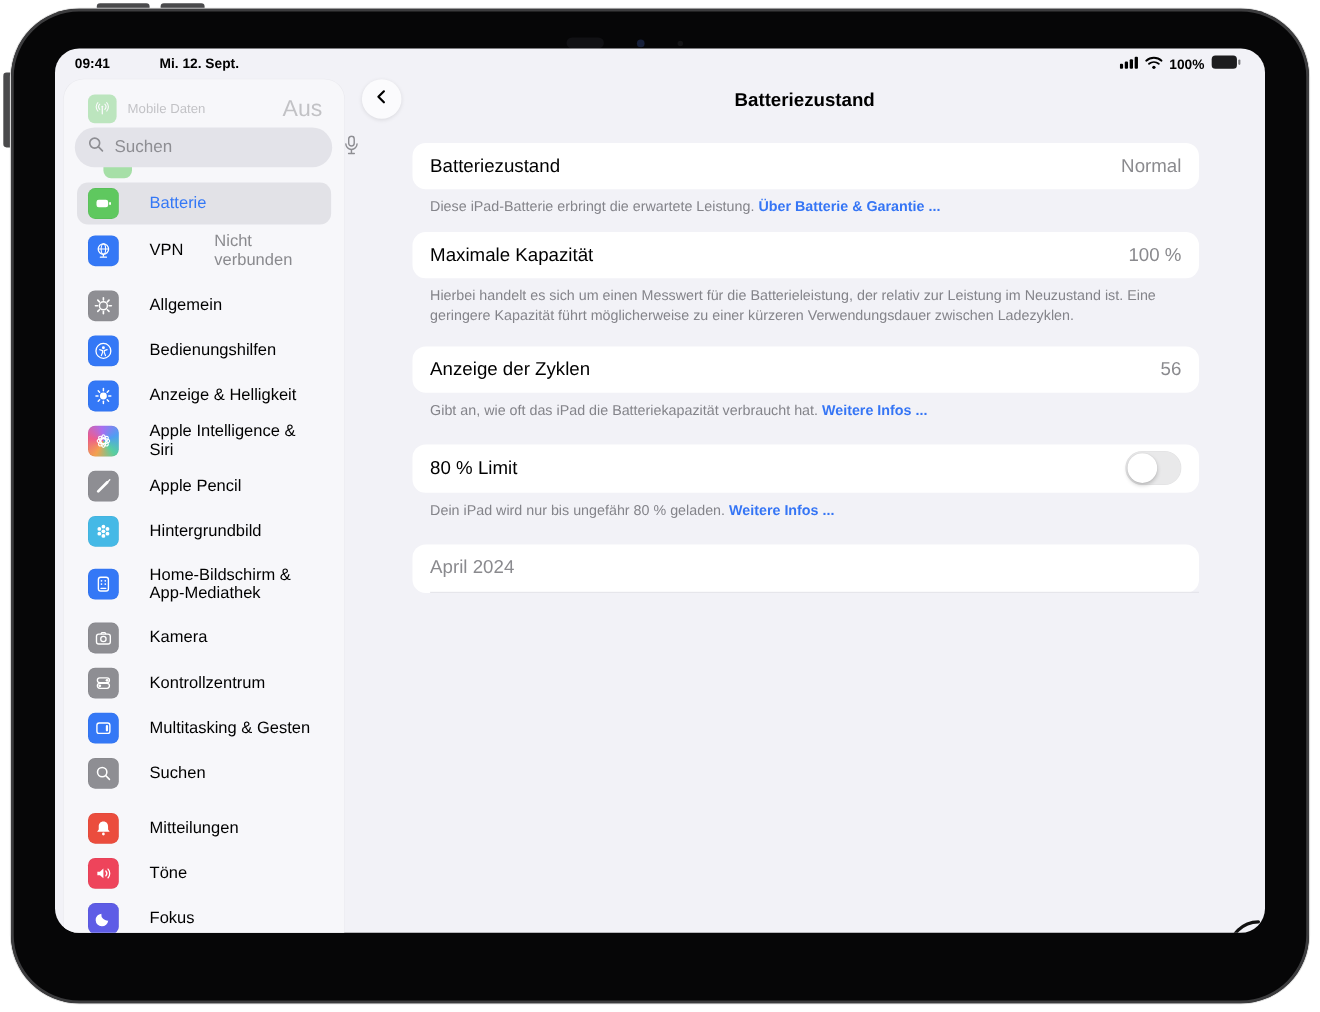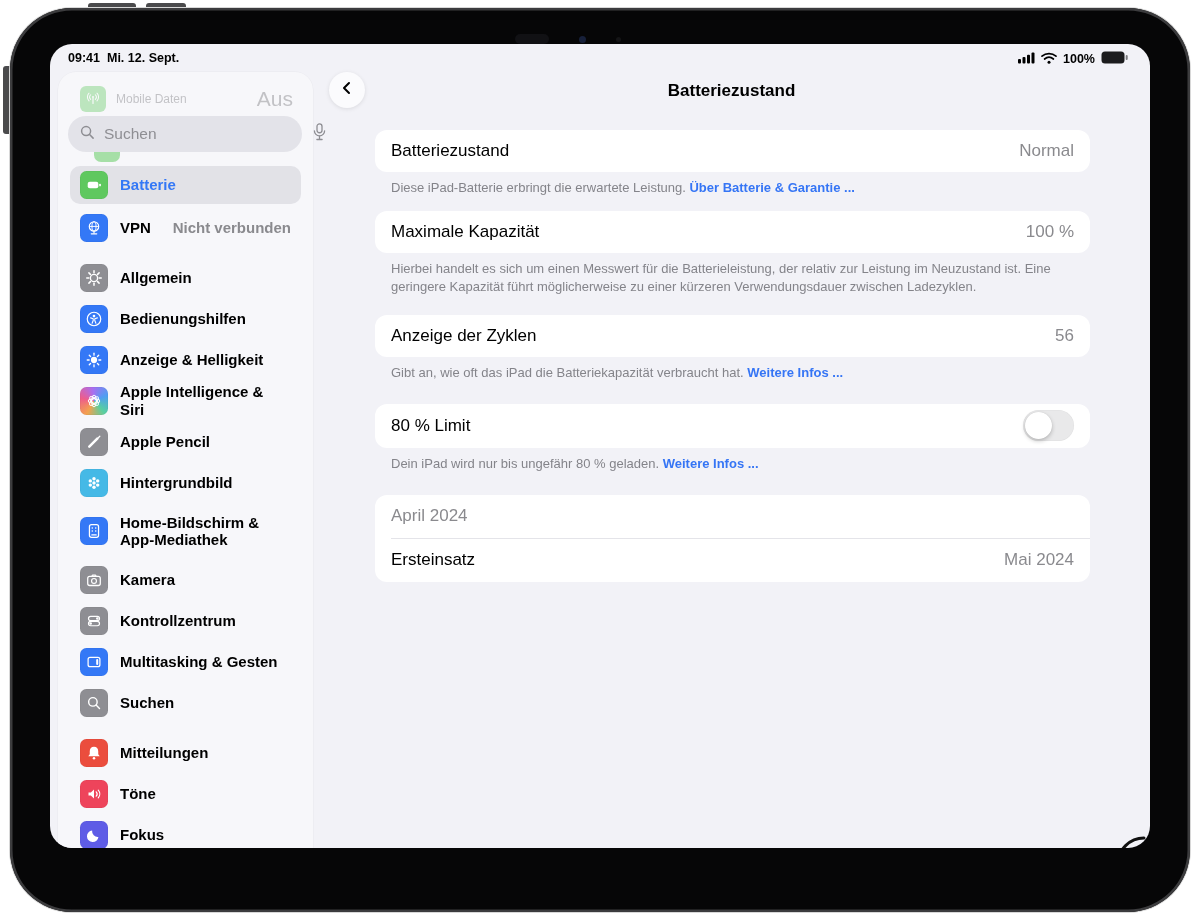--- a/index.html
+++ b/index.html
@@ -13,37 +13,37 @@
   .cam-dot{width:7px;height:7px;background:#17203a;border-radius:50%;}
   .cam-dot2{width:5px;height:5px;background:#141416;border-radius:50%;}
 
   
   .screen{position:absolute;left:50px;top:44px;width:1100px;height:804px;background:#f2f2f7;border-radius:22px;overflow:hidden;}
 
   
   .statusbar{position:absolute;left:0;top:0;width:100%;height:26px;}
   .sb-left{position:absolute;left:18px;top:7px;display:flex;gap:7px;align-items:baseline;}
   .sb-time{font-size:12.5px;font-weight:700;color:#000;}
-  .sb-date{font-size:12.5px;font-weight:700;color:#000;}
+  .sb-date{font-size:12.5px;font-weight:700;color:#000;margin-left:38px;}
   .sb-right{position:absolute;right:22px;top:6px;display:flex;gap:6px;align-items:center;}
   .sb-pct{font-size:12.5px;font-weight:600;color:#000;}
 
   
   .sidebar{position:absolute;left:8px;top:28px;width:255px;height:794px;background:#f7f7fa;border-radius:18px;box-shadow:0 0 0 0.5px rgba(0,0,0,0.04);}
   .faded-row{position:absolute;left:22px;top:12px;width:213px;height:30px;display:flex;align-items:center;gap:10px;opacity:0.38;}
   .faded-row .lbl{font-size:12px;color:#6d6d72;flex:1;}
   .faded-row .val{font-size:21px;color:#6d6d72;}
   .mini-tile{width:26px;height:26px;border-radius:6px;background:#5fc85f;display:flex;align-items:center;justify-content:center;flex:none;}
   .green-blob{position:absolute;left:36px;top:72px;width:26px;height:18px;background:#7bd37b;border-radius:7px;opacity:.65;}
   .searchpill{position:absolute;left:10px;top:44px;width:234px;height:36px;background:#e3e3e9;border-radius:18px;display:flex;align-items:center;padding:0 12px;box-sizing:border-box;gap:7px;}
   .searchpill input{border:none;background:transparent;outline:none;flex:1;font-size:15.5px;color:#333;font-family:inherit;}
   .searchpill input::placeholder{color:#8e8e93;opacity:1;}
 
   .nav{position:absolute;left:12px;top:94px;width:231px;display:flex;flex-direction:column;}
-  .nav-item{height:41px;border-radius:10px;display:flex;align-items:center;gap:12px;padding:0 10px;box-sizing:border-box;cursor:default;font-weight:bold;}
+  .nav-item{height:41px;border-radius:10px;display:flex;align-items:center;gap:28px;padding:0 10px;box-sizing:border-box;cursor:default;}
   .nav-item.tall{height:56px;}
   .nav-item.selected{background:#e2e2e7;height:38px;margin-bottom:3px;}
   .nav-gap{height:9px;}
   .tile{width:28px;height:28px;border-radius:6.5px;background:var(--tile,#8e8e93);display:flex;align-items:center;justify-content:center;flex:none;box-shadow:inset 0 0 0 0.5px rgba(0,0,0,0.06);}
   .tile svg{display:block;}
   .tile-ai{background:conic-gradient(from 210deg,#f3a14f,#ee5d8b,#a96ef0,#4f9ef2,#58cfa0,#f3a14f);}
   .nav-label{font-size:15px;color:#000;flex:1;line-height:1.15;}
   .nav-item.selected .nav-label{color:#3478f6;}
   .nav-detail{font-size:15px;color:#8a8a8e;}
 
@@ -405,24 +405,20 @@
             </span>
         </div>
       </div>
       <div class="footer" style="margin-bottom:22px;"><span>Dein iPad wird nur bis ungefähr 80 % geladen. </span><span class="link">Weitere Infos ...</span></div>
 
       <div class="card">
         <div class="row" style="height:43px;">
           <span class="r-value">April 2024</span>
         </div>
         <div class="divider"></div>
-        <div class="row" style="height:43px;">
-          <span class="r-label">Ersteinsatz</span>
-          <span class="r-value">Mai 2024</span>
-        </div>
       </div>
 
     </div>
   </div>
 
   <div class="corner-arc">
     <svg width="34" height="34" viewBox="0 0 34 34">
         <path d="M4 30 A26 26 0 0 0 30 4" fill="none" stroke="#111" stroke-width="3" stroke-linecap="round" transform="rotate(180 17 17)"></path>
       </svg>
   </div>

